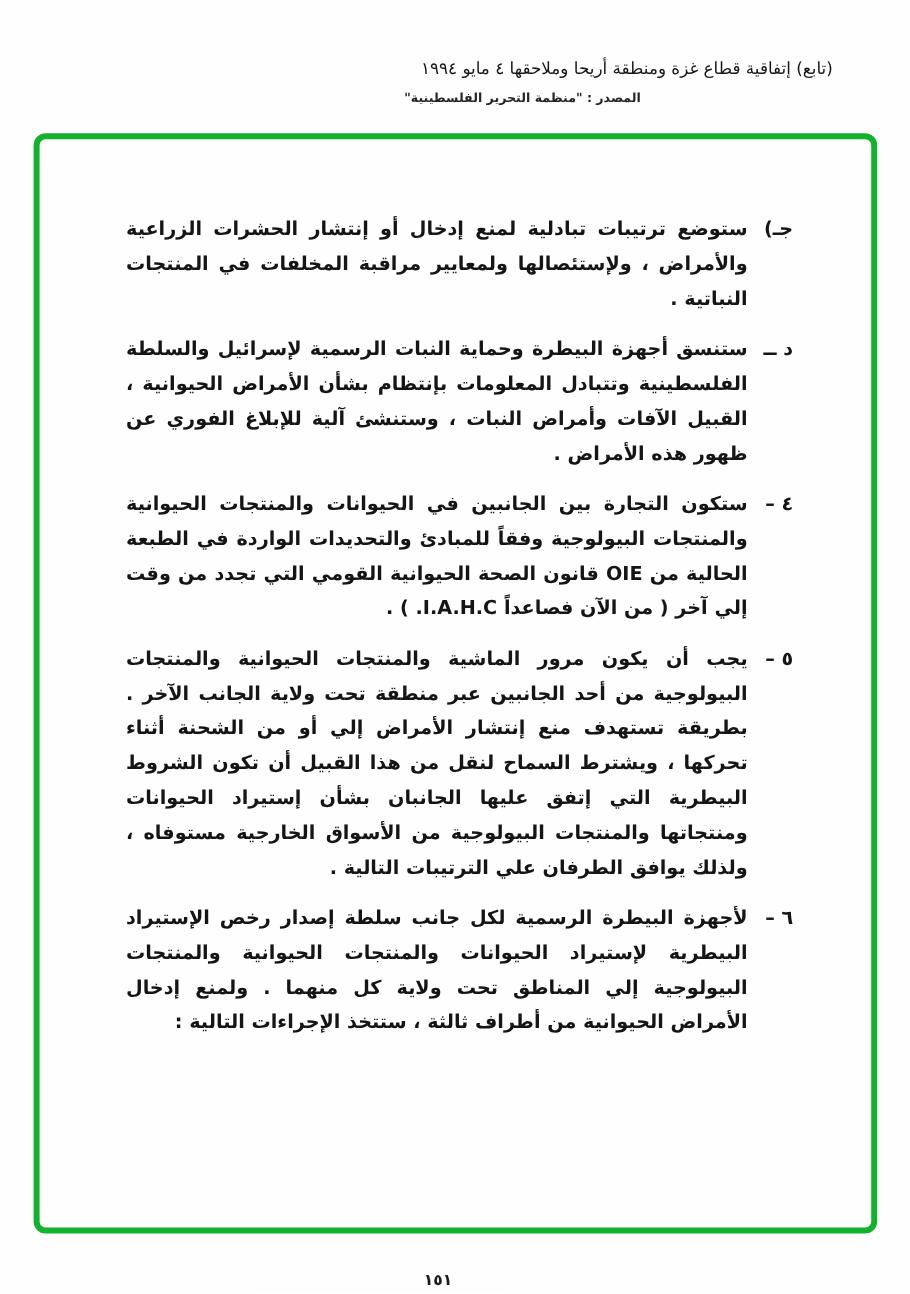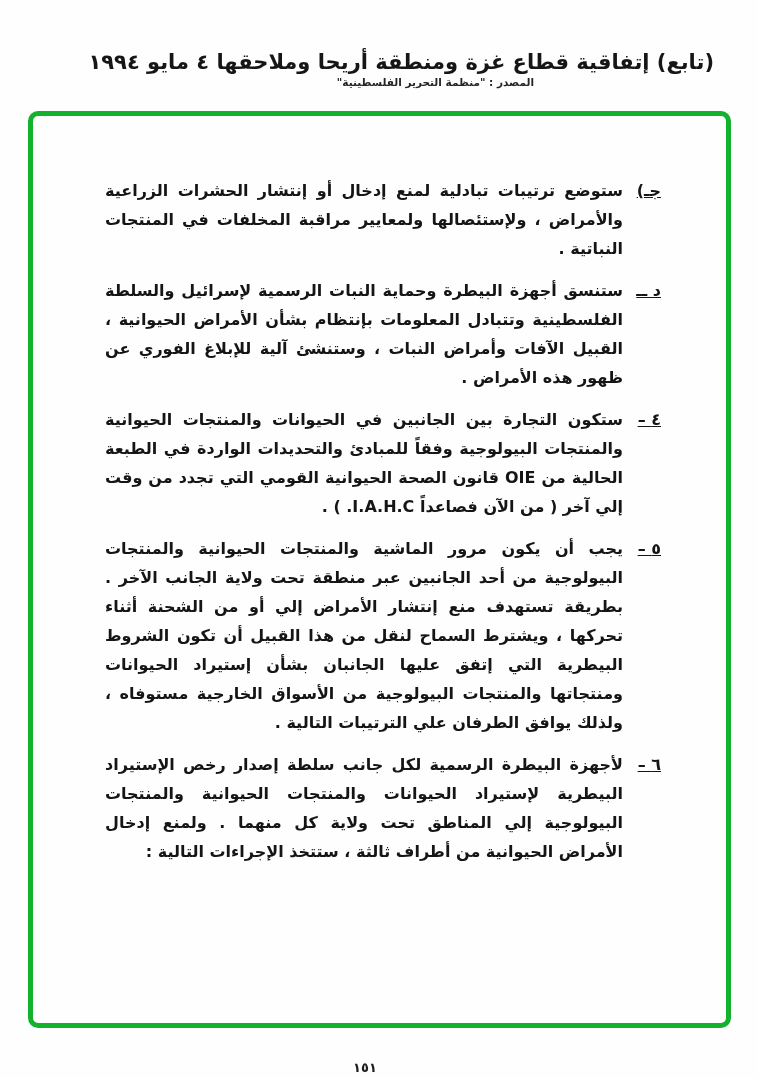--- a/index.html
+++ b/index.html
@@ -12,25 +12,25 @@
     position: relative;
     width: 758px;
     height: 1078px;
     background: #fefefe;
     overflow: hidden;
   }
   
   .header-title {
     position: absolute;
     top: 50px;
-    right: 44px;
+    right: 64px;
     direction: rtl;
     white-space: nowrap;
-    font-size: 21px;
-    font-weight: bold;
+    font-size: 14px;
+    font-weight: normal;
     color: #161616;
     letter-spacing: 0.5px;
   }
   .header-source {
     position: absolute;
     top: 76px;
     right: 224px;
     direction: rtl;
     white-space: nowrap;
     font-size: 10.5px;
@@ -63,21 +63,20 @@
   .para {
     position: relative;
     padding-right: 38px;
     margin-bottom: 13px;
   }
   .para-marker {
     position: absolute;
     right: 0;
     top: 0;
     white-space: nowrap;
-    text-decoration: underline;
   }
   .para-text {
     text-align: justify;
   }
   
   .page-number {
     position: absolute;
     top: 1060px;
     left: 0;
     width: 730px;

